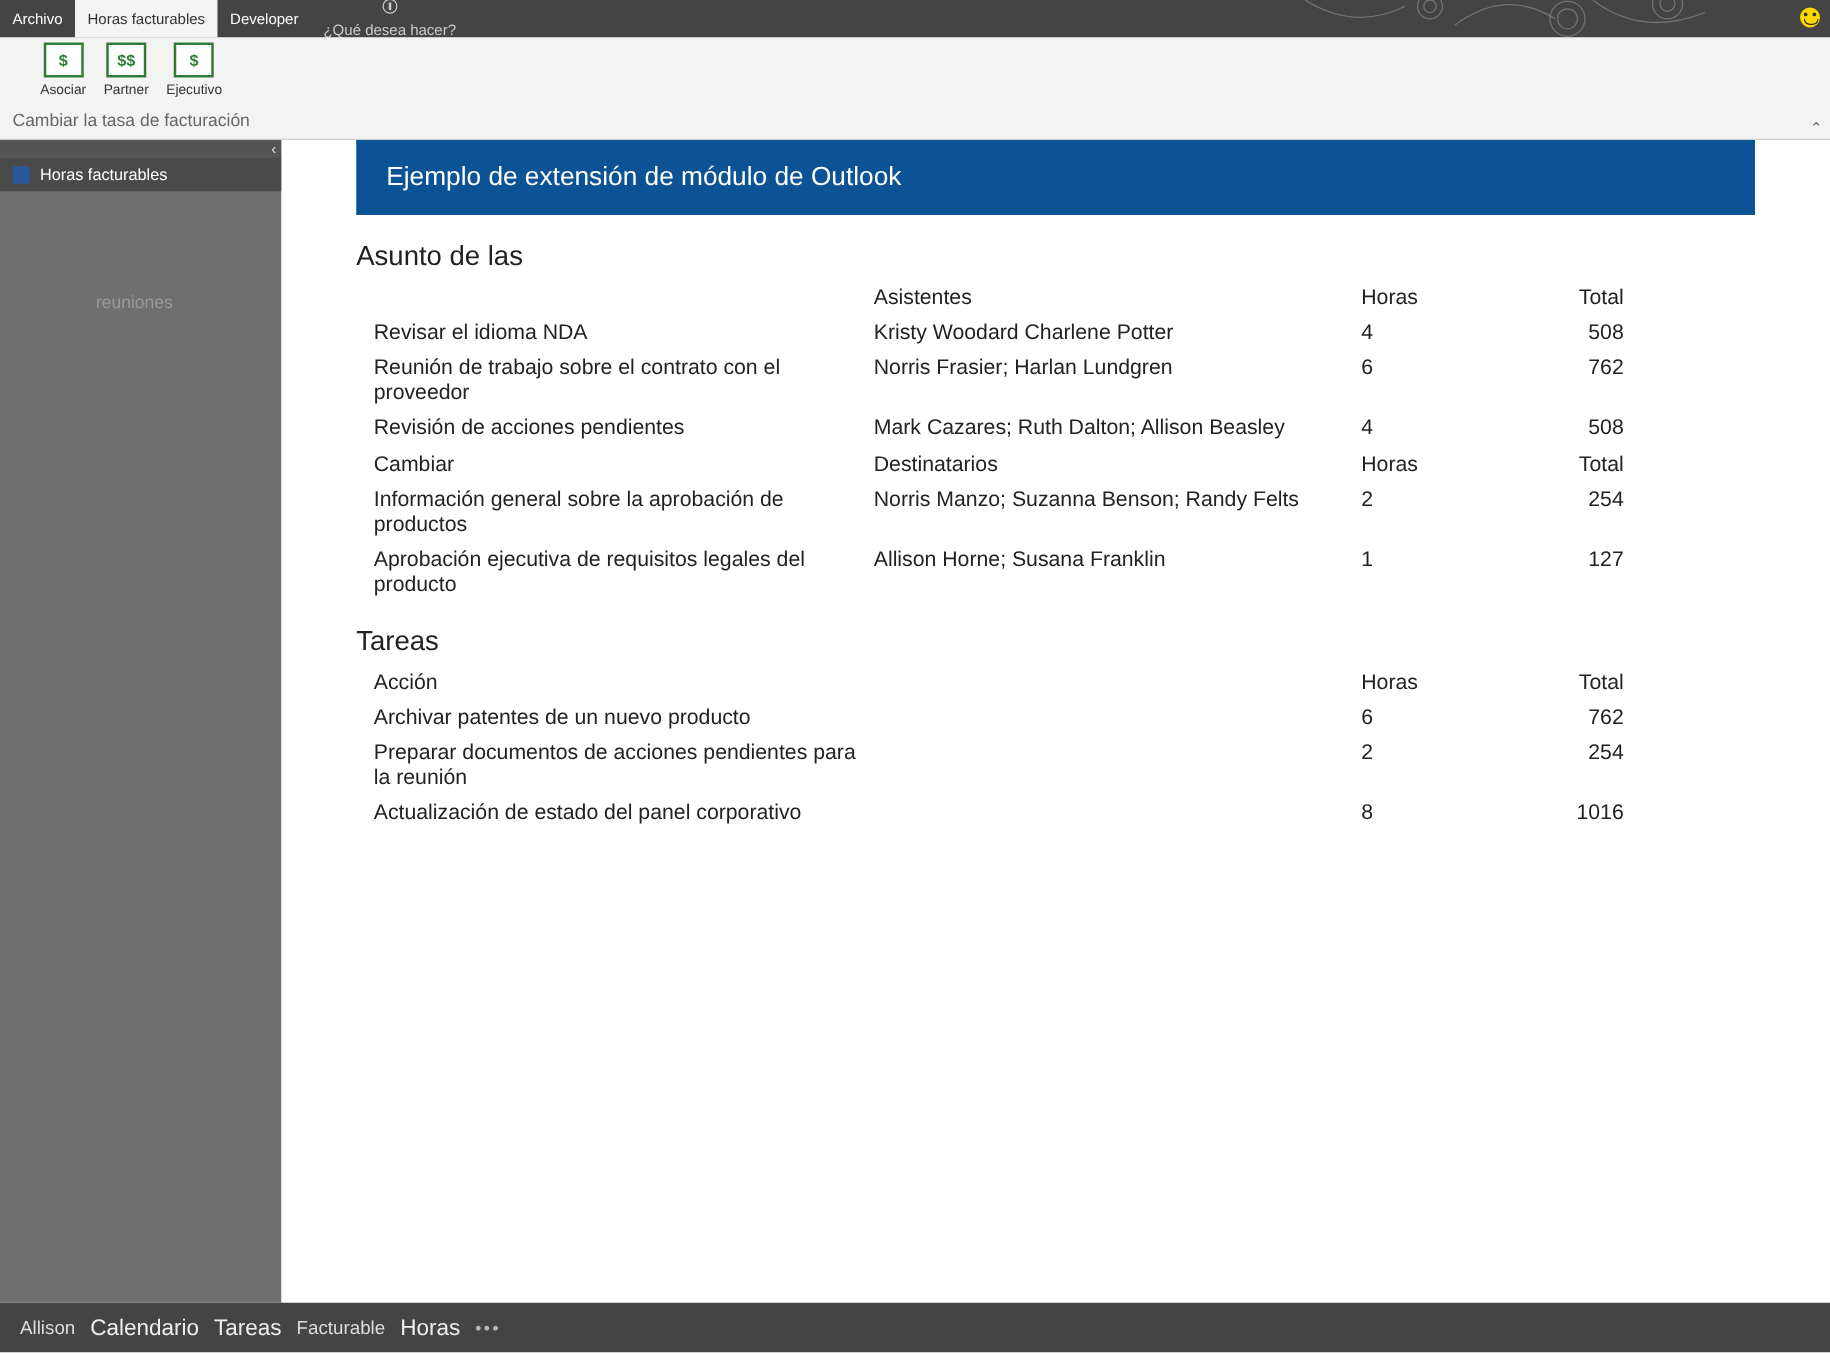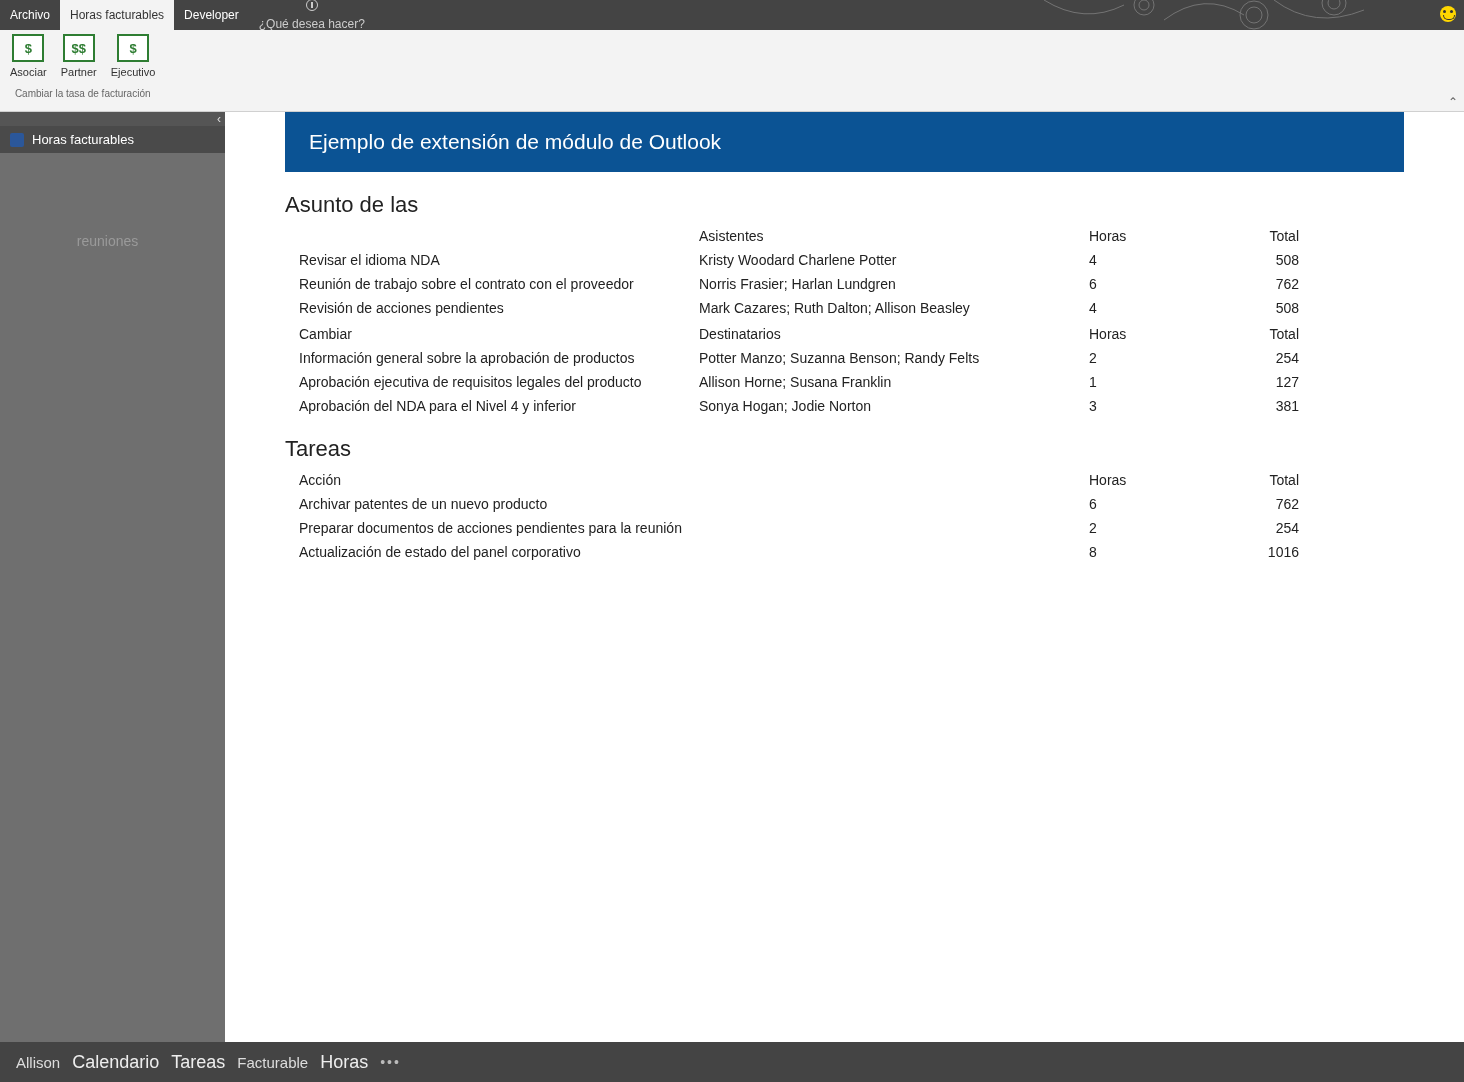--- a/index.html
+++ b/index.html
@@ -16,35 +16,35 @@
 .smiley::before { content: ""; position:absolute; left:3px; top:4px; width:3px; height:3px; background:#333; border-radius:50%; box-shadow: 7px 0 0 #333; }
 .smiley::after { content:""; position:absolute; left:3px; top:9px; width:10px; height:4px; border:1px solid #333; border-top:none; border-radius: 0 0 8px 8px; }
 .swirls { position: absolute; right: 40px; top: -5px; width: 400px; height: 40px; opacity: 0.25; pointer-events:none; }
 
 
 .ribbon { background: #f3f3f3; height: 82px; display: flex; align-items: flex-start; padding: 4px 6px 0 6px; position: relative; border-bottom: 1px solid #d0d0d0; }
 .ribbon-group { display:flex; flex-direction:column; align-items:center; padding: 0 4px; }
 .ribbon-buttons { display: flex; gap: 14px; }
 .rbtn { display:flex; flex-direction:column; align-items:center; font-size: 11px; color:#333; cursor:pointer; }
 .rbtn .ico { width: 32px; height: 28px; border: 2px solid #2e7d32; display:flex; align-items:center; justify-content:center; font-weight:bold; color:#2e7d32; font-size:13px; margin-bottom:4px; background:#fff; }
-.group-label { font-size: 10px; color:#666; margin-top: 10px; text-align:center; }
+.group-label { font-size: 14px; color:#666; margin-top: 10px; text-align:center; }
 .ribbon-collapse { position:absolute; right:6px; bottom:2px; font-size:12px; color:#666; cursor:pointer; }
 
 
 .main { display:flex; height: calc(1082px - 30px - 82px - 40px); }
 .sidebar { width: 225px; background: #6f6f6f; color:#fff; position:relative; }
 .side-collapse { background: #555; height: 14px; text-align:right; padding-right:4px; font-size:12px; color:#ddd; cursor:pointer; line-height:14px;}
 .side-item { background:#4a4a4a; padding: 6px 10px; display:flex; align-items:center; gap:8px; font-size:13px; cursor:pointer; }
 .side-icon { width:14px; height:14px; background:#2b579a; border-radius:2px; }
 .side-text { color:#9a9a9a; font-size:14px; padding: 80px 10px 0 0; text-align:center; display:block; }
 
 .content { flex:1; background:#fff; padding: 0 60px 17px 60px; overflow:auto; }
 .banner { background:#0b5394; color:#fff; font-size: 21px; padding: 18px 24px; margin: 0 0 20px 0; font-weight:400; }
 .sect-h { font-size: 22px; color:#222; margin: 18px 0 6px 0px; font-weight:400; }
-.subhead-row, .data-row { display:grid; grid-template-columns: 400px 390px 90px 120px; font-size: 14px; color:#222; padding: 4px 0 4px 14px; }
+.subhead-row, .data-row { display:grid; grid-template-columns: 400px 390px 90px 120px; font-size: 17px; color:#222; padding: 4px 0 4px 14px; }
 .subhead-row { margin-top: 2px; }
 .subhead-row > div { font-weight: 400; }
 .data-row { padding-left: 14px; }
 .col-h { text-align:left; }
 .col-t { text-align:right; }
 
 
 .bottombar { height: 40px; background:#444; color:#eee; display:flex; align-items:center; padding: 0 16px; gap: 12px; font-size: 18px; }
 .bottombar .bitem { cursor:pointer; font-weight:300; }
 .bottombar .bitem.sm { font-size: 15px; color:#ddd; }
@@ -138,35 +138,29 @@
     </div>
 
     <div class="subhead-row">
       <div>Cambiar</div>
       <div>Destinatarios</div>
       <div class="col-h">Horas</div>
       <div class="col-t">Total</div>
     </div>
     <div class="data-row">
       <div>Información general sobre la aprobación de productos</div>
-      <div>Potter Manzo; Suzanna Benson; Randy Felts</div>
+      <div>Norris Manzo; Suzanna Benson; Randy Felts</div>
       <div class="col-h">2</div>
       <div class="col-t">254</div>
     </div>
     <div class="data-row">
       <div>Aprobación ejecutiva de requisitos legales del producto</div>
       <div>Allison Horne; Susana Franklin</div>
       <div class="col-h">1</div>
       <div class="col-t">127</div>
-    </div>
-    <div class="data-row">
-      <div>Aprobación del NDA para el Nivel 4 y inferior</div>
-      <div>Sonya Hogan; Jodie Norton</div>
-      <div class="col-h">3</div>
-      <div class="col-t">381</div>
     </div>
 
     <div class="sect-h">Tareas</div>
     <div class="subhead-row">
       <div>Acción</div>
       <div></div>
       <div class="col-h">Horas</div>
       <div class="col-t">Total</div>
     </div>
     <div class="data-row">

